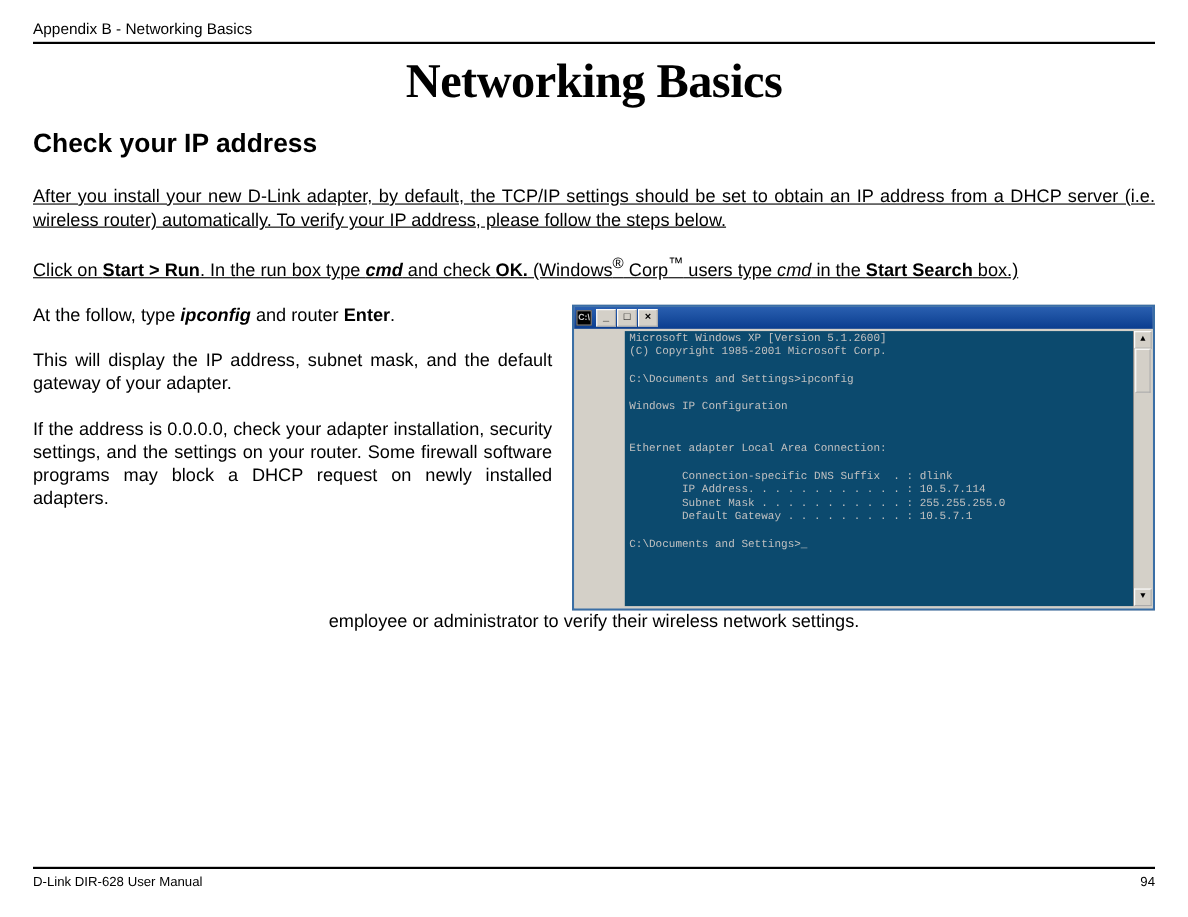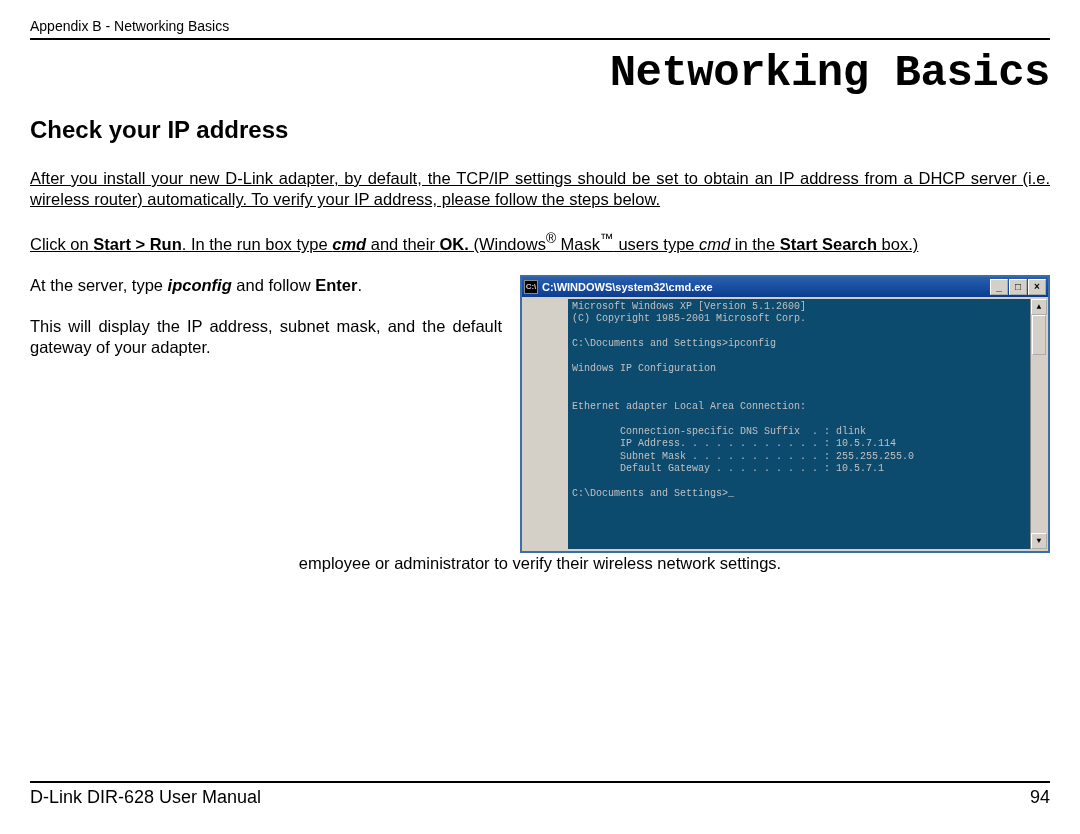--- a/index.html
+++ b/index.html
@@ -15,24 +15,24 @@
   .header-bar {
     font-size: 14px;
     padding-bottom: 4px;
   }
   .header-rule {
     border: none;
     border-top: 2px solid #000;
     margin-bottom: 8px;
   }
   .main-title {
-    text-align: right;
+    text-align: center;
     font-size: 44px;
     font-weight: bold;
-    font-family: Liberation Mono, monospace;
+    font-family: Liberation Serif, serif;
     letter-spacing: -0.5px;
     margin-top: 3px;
     margin-bottom: 18px;
   }
   .subheading {
     font-size: 24px;
     font-weight: bold;
     margin-bottom: 24px;
     font-family: Arial, Helvetica, sans-serif;
   }
@@ -164,55 +164,55 @@
     right: 30px;
   }
   .footer-rule {
     border: none;
     border-top: 2px solid #000;
     margin-bottom: 4px;
   }
   .footer-row {
     display: flex;
     justify-content: space-between;
-    font-size: 18px;
+    font-size: 12px;
     align-items: center;
   }
   .b { font-weight: bold; }
   .bi { font-weight: bold; font-style: italic; }
   .i { font-style: italic; }
 </style>
 </head>
 <body>
 
 <div class="header-bar">Appendix B - Networking Basics</div>
 <hr class="header-rule">
 
 <h1 class="main-title">Networking Basics</h1>
 
 <h2 class="subheading">Check your IP address</h2>
 
 <p class="body-text para">After you install your new D-Link adapter, by default, the TCP/IP settings should be set to obtain an IP address from a DHCP server (i.e. wireless router) automatically. To verify your IP address, please follow the steps below.</p>
 
 <p class="body-text para">
-  <span>Click on </span><span class="b">Start &gt; Run</span><span>. In the run box type </span><span class="bi">cmd</span><span> and their </span><span class="b">OK.</span><span> (Windows</span><sup>®</sup><span> Mask</span><sup>™</sup><span> users type </span><span class="i">cmd</span><span> in the </span><span class="b">Start Search</span><span> box.)</span>
+  <span>Click on </span><span class="b">Start &gt; Run</span><span>. In the run box type </span><span class="bi">cmd</span><span> and check </span><span class="b">OK.</span><span> (Windows</span><sup>®</sup><span> Corp</span><sup>™</sup><span> users type </span><span class="i">cmd</span><span> in the </span><span class="b">Start Search</span><span> box.)</span>
 </p>
 
 <div class="content-wrap">
   <div class="left-col">
     <p class="body-text para-narrow">
-      <span>At the server, type </span><span class="bi">ipconfig</span><span> and follow </span><span class="b">Enter</span><span>.</span>
+      <span>At the follow, type </span><span class="bi">ipconfig</span><span> and router </span><span class="b">Enter</span><span>.</span>
     </p>
     <p class="body-text para-narrow">This will display the IP address, subnet mask, and the default gateway of your adapter.</p>
+    <p class="body-text para-narrow">If the address is 0.0.0.0, check your adapter installation, security settings, and the settings on your router. Some firewall software programs may block a DHCP request on newly installed adapters.</p>
   </div>
 
   <div class="cmd-window">
     <div class="cmd-titlebar">
       <span class="cmd-icon">C:\</span>
-      <span class="cmd-title-text">C:\WINDOWS\system32\cmd.exe</span>
       <div class="cmd-buttons">
         <div class="cmd-btn">_</div>
         <div class="cmd-btn">□</div>
         <div class="cmd-btn">×</div>
       </div>
     </div>
     <div class="cmd-body-wrap">
       <div class="cmd-body">Microsoft Windows XP [Version 5.1.2600]
 (C) Copyright 1985-2001 Microsoft Corp.
 

